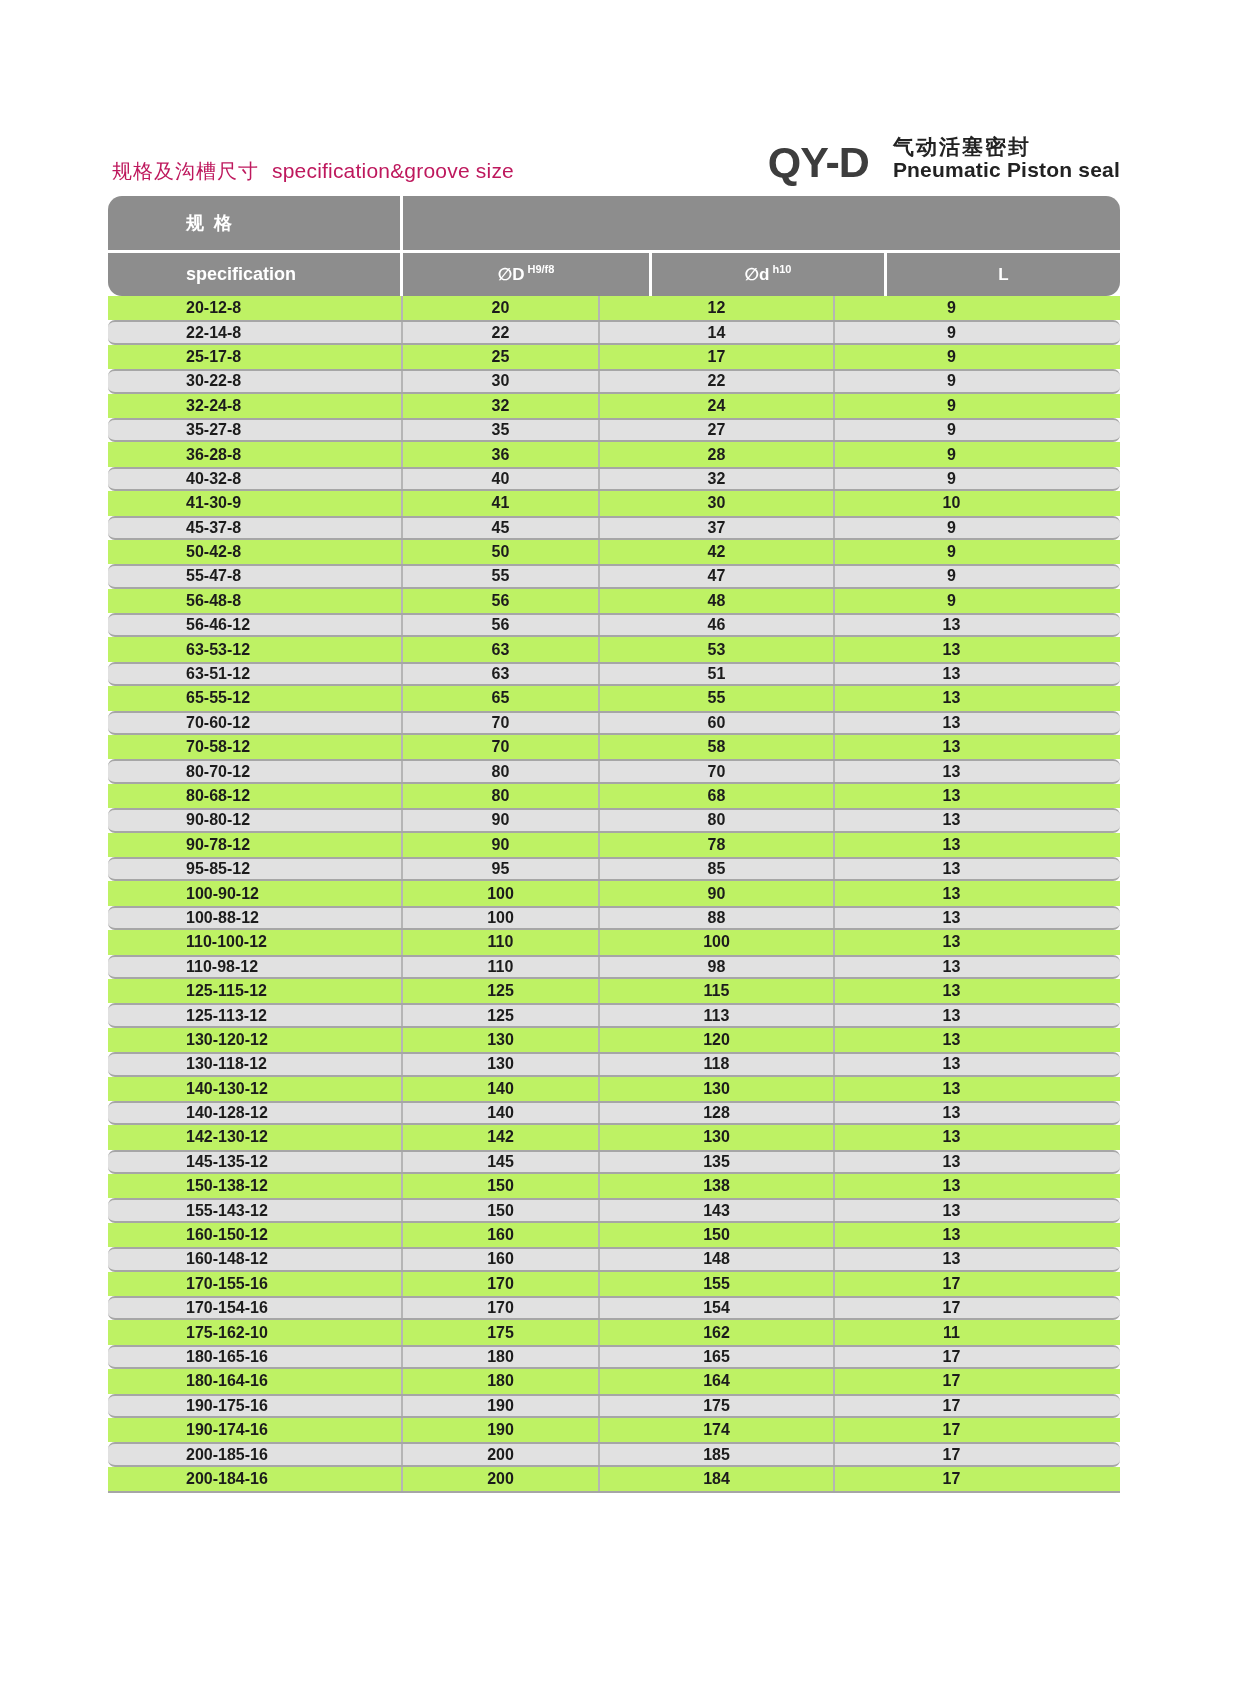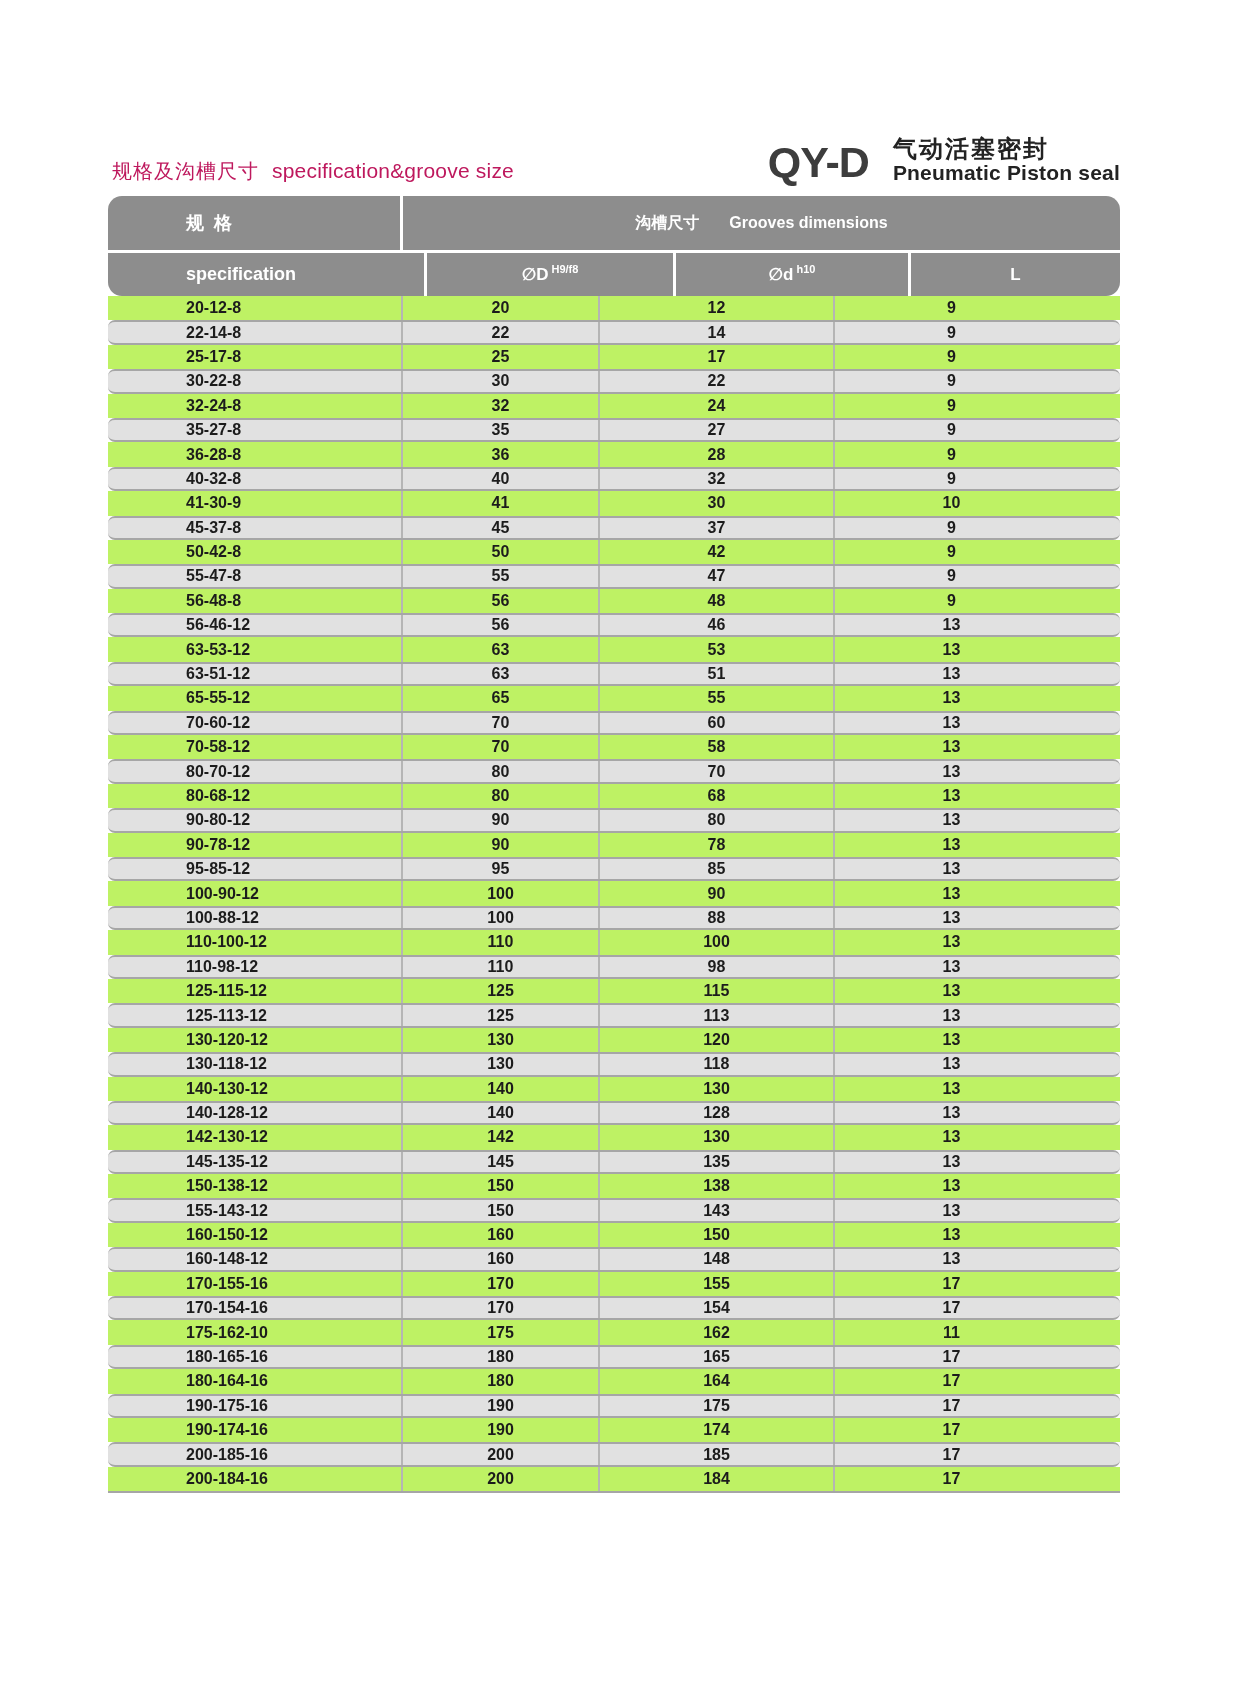--- a/index.html
+++ b/index.html
@@ -12,32 +12,32 @@
 
   
   .title-row { display:flex; justify-content:space-between; align-items:flex-end; height:56px; margin-bottom:8px; }
   .left-title { font-weight:normal; color:#be185d; padding-bottom:3px; padding-left:4px; white-space:nowrap; }
   .left-title .zh { font-size:20px; margin-right:13px; letter-spacing:1px; }
   .left-title .en { font-size:21px; letter-spacing:0.2px; }
   .brand { display:flex; align-items:flex-start; }
   .brand-code { font-size:43px; font-weight:bold; color:#3d3d3d; line-height:52px; letter-spacing:-1px; }
   .brand-divider { width:2px; background:#9a9a9a; margin:2px 11px 0 11px; }
   .brand-names { display:flex; flex-direction:column; justify-content:center; font-weight:bold; color:#222222; line-height:1.08; }
-  .brand-names .zh { font-size:24px; letter-spacing:2px; }
+  .brand-names .zh { font-size:21px; letter-spacing:2px; }
   .brand-names .en { font-size:21px; letter-spacing:0.2px; }
 
   
   .thead { background:var(--header-bg,#8d8d8d); border-radius:14px; color:#ffffff; font-weight:bold; overflow:hidden; }
   .hrow1 { display:flex; height:57px; border-bottom:3px solid #ffffff; box-sizing:border-box; }
   .hrow1 .spec { width:295px; box-sizing:border-box; border-right:3px solid #ffffff;
                  display:flex; align-items:center; padding-left:78px; font-size:18px; white-space:pre; }
   .hrow1 .grooves { flex:1; display:flex; align-items:center; justify-content:center; gap:30px; font-size:16px; }
   .hrow2 { display:flex; height:43px; }
   .hrow2 .hc { display:flex; align-items:center; justify-content:center; box-sizing:border-box; font-size:17px; }
-  .hrow2 .c0 { width:319px; justify-content:flex-start; padding-left:78px; border-right:3px solid #ffffff; font-size:18px; }
+  .hrow2 .c0 { width:295px; justify-content:flex-start; padding-left:78px; border-right:3px solid #ffffff; font-size:18px; }
   .hrow2 .c1 { width:249px; border-right:3px solid #ffffff; }
   .hrow2 .c2 { width:235px; border-right:3px solid #ffffff; }
   .hrow2 .c3 { flex:1; }
   .hsup { font-size:11px; position:relative; top:-6px; margin-left:3px; letter-spacing:0; }
 
   
   .tbody { border-bottom:2px solid var(--row-line,#a6a6a6); }
   .row { display:flex; height:24.4px; box-sizing:border-box; align-items:stretch;
          font-size:16px; font-weight:bold; color:#1c1c1c; background:#bef264; }
   .row.alt { background:var(--stripe-bg,#e1e1e1);
@@ -67,24 +67,20 @@
         <span class="en">Pneumatic Piston seal</span>
       </span>
     </div>
   </div>
 
   <div class="thead">
     <div class="hrow1">
       <div class="hc spec">
         <span>规  格</span>
       </div>
-      <div class="hc grooves">
-        <span>沟槽尺寸</span>
-        <span>Grooves dimensions</span>
-      </div>
     </div>
     <div class="hrow2">
       <div class="hc c0">
         <span>specification</span>
       </div>
       <div class="hc c1">
         <span>∅D</span>
         <span class="hsup">H9/f8</span>
       </div>
       <div class="hc c2">

